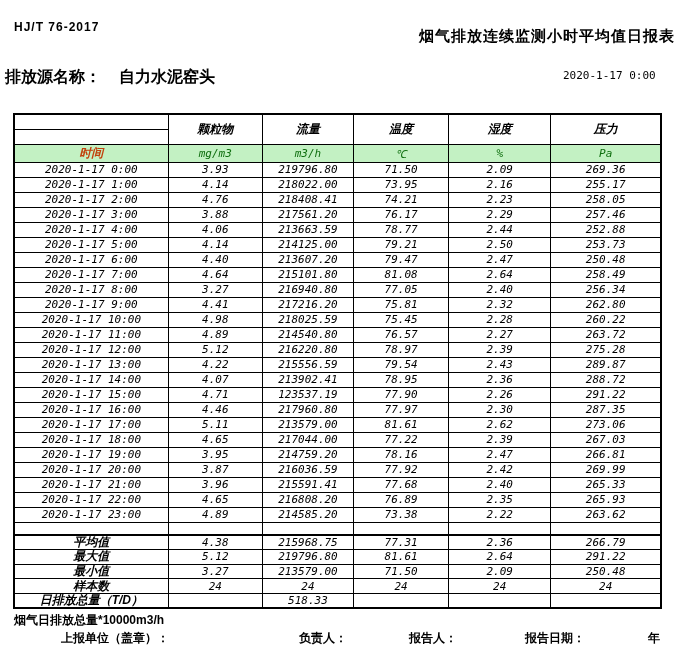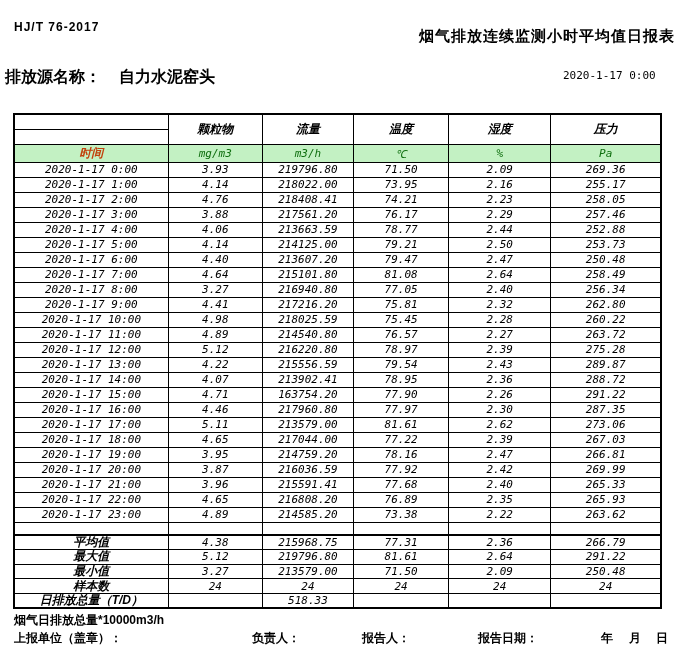--- a/index.html
+++ b/index.html
@@ -34,21 +34,21 @@
   tr.unit-row td.time-h{color:#c2410c;font-weight:bold;font-size:12px;font-family:"Liberation Sans","DejaVu Sans",sans-serif;}
   tr.data-r{height:15px;}
   tr.data-r td{font-size:11px;font-family:"DejaVu Sans Mono",monospace;line-height:14px;}
   tr.gap-r{height:13px;}
   tr.sum-r{height:14.6px;padding-left:41px;}
   tr.sum-r td{font-size:11px;font-family:"DejaVu Sans Mono",monospace;line-height:13px;}
   tr.sum-r td.sum-label{font-size:12px;font-weight:bold;font-family:"Liberation Sans","DejaVu Sans",sans-serif;}
   tr.sum-first td{border-top:2px solid #000;}
 
   .note{left:14px;top:612px;font-size:12px;font-weight:bold;}
-  .sign{top:630px;font-size:12px;font-weight:bold;}
+  .sign{top:630px;font-size:12px;font-weight:bold;margin-left:47px;}
   .sign.unit{left:14px;}
   .sign.resp{left:252px;}
   .sign.rept{left:362px;}
   .sign.rdate{left:478px;}
   .sign.yy{left:601px;}
   .sign.mm{left:629px;}
   .sign.dd{left:656px;}
 </style>
 </head>
 <body style="--unit-bg: #c3f1c3; --unit-text: #0e6e0e;">
@@ -207,21 +207,21 @@
         <td>2020-1-17 14:00</td>
         <td>4.07</td>
         <td>213902.41</td>
         <td>78.95</td>
         <td>2.36</td>
         <td>288.72</td>
       </tr>
       <tr class="data-r">
         <td>2020-1-17 15:00</td>
         <td>4.71</td>
-        <td>163754.20</td>
+        <td>123537.19</td>
         <td>77.90</td>
         <td>2.26</td>
         <td>291.22</td>
       </tr>
       <tr class="data-r">
         <td>2020-1-17 16:00</td>
         <td>4.46</td>
         <td>217960.80</td>
         <td>77.97</td>
         <td>2.30</td>

